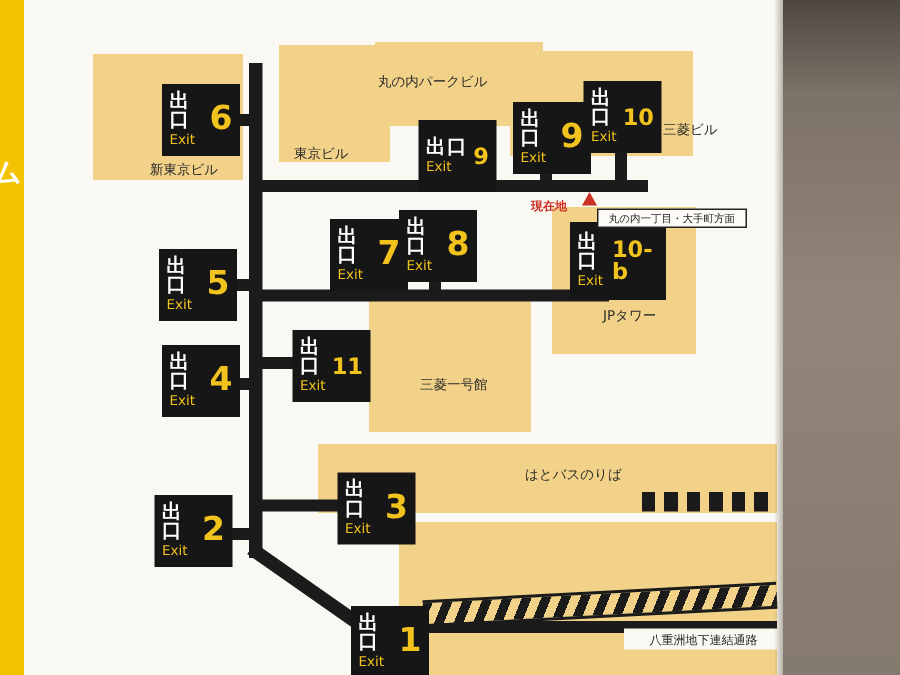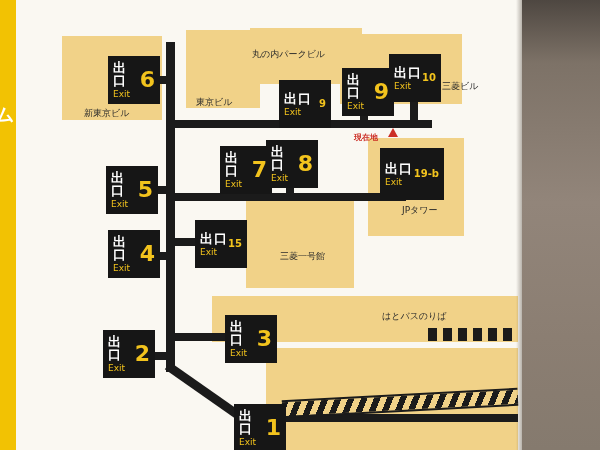--- a/index.html
+++ b/index.html
@@ -19,21 +19,21 @@
   .bld  { position:absolute; background:#f1d288; z-index:1; }
   .line { position:absolute; background:#1b1b1b; z-index:2; }
   .lbl  { position:absolute; font-size:9px; color:#2a2a2a; white-space:nowrap; z-index:4; }
 
   .exit { position:absolute; width:52px; height:48px; background:#161616; display:flex; align-items:center;
           justify-content:space-between; padding:4px 5px; z-index:5; }
   .ex-left { display:flex; flex-direction:column; line-height:1; }
   .ex-kanji { color:#ffffff; font-size:13px; font-weight:bold; letter-spacing:1px; }
   .ex-en { color:#f2c31d; font-size:9px; margin-top:3px; }
   .ex-num { color:#f2c31d; font-size:22px; font-weight:bold; line-height:1; }
-  .exit.wide .ex-num { font-size:10px; }
+  .exit.wide .ex-num { font-size:15px; }
   .exit.xl { width:64px; height:52px; }
 
   .hatch-h { position:absolute; left:428px; top:328px; width:88px; height:13px; z-index:3;
              background:repeating-linear-gradient(90deg,#1b1b1b 0 9px,#f1d288 9px 15px); }
   .hatch-d { position:absolute; left:282px; top:394px; width:236px; height:18px; z-index:3;
              transform:rotate(-3deg);
              background:repeating-linear-gradient(115deg,#1b1b1b 0 6px,#f1d288 6px 12px);
              border-top:2px solid #1b1b1b; border-bottom:2px solid #1b1b1b; }
 
   .cur-text { position:absolute; left:354px; top:132px; color:#cc2f26; font-size:8px; font-weight:bold; z-index:6; white-space:nowrap; }
@@ -132,37 +132,37 @@
       <span class="ex-en">Exit</span>
     </div>
     <span class="ex-num">8</span>
   </div>
 
   <div class="exit wide xl" style="left:380px;top:148px">
     <div class="ex-left">
       <span class="ex-kanji">出口</span>
       <span class="ex-en">Exit</span>
     </div>
-    <span class="ex-num">19-b</span>
+    <span class="ex-num">10-b</span>
   </div>
 
   <div class="exit" style="left:108px;top:230px">
     <div class="ex-left">
       <span class="ex-kanji">出口</span>
       <span class="ex-en">Exit</span>
     </div>
     <span class="ex-num">4</span>
   </div>
 
   <div class="exit wide" style="left:195px;top:220px">
     <div class="ex-left">
       <span class="ex-kanji">出口</span>
       <span class="ex-en">Exit</span>
     </div>
-    <span class="ex-num">15</span>
+    <span class="ex-num">11</span>
   </div>
 
   <div class="exit" style="left:225px;top:315px">
     <div class="ex-left">
       <span class="ex-kanji">出口</span>
       <span class="ex-en">Exit</span>
     </div>
     <span class="ex-num">3</span>
   </div>
 
@@ -175,29 +175,31 @@
   </div>
 
   <div class="exit" style="left:234px;top:404px">
     <div class="ex-left">
       <span class="ex-kanji">出口</span>
       <span class="ex-en">Exit</span>
     </div>
     <span class="ex-num">1</span>
   </div>
 
-  <div class="lbl" style="left:84px;top:107px">新東京ビル</div>
+  <div class="lbl" style="left:100px;top:107px">新東京ビル</div>
   <div class="lbl" style="left:196px;top:96px">東京ビル</div>
   <div class="lbl" style="left:252px;top:48px">丸の内パークビル</div>
   <div class="lbl" style="left:442px;top:80px">三菱ビル</div>
   <div class="lbl" style="left:402px;top:204px">JPタワー</div>
   <div class="lbl" style="left:280px;top:250px">三菱一号館</div>
-  <div class="lbl" style="left:382px;top:310px">はとバスのりば</div>
+  <div class="lbl" style="left:350px;top:310px">はとバスのりば</div>
+  <div class="yaesu-lbl-bg">八重洲地下連結通路</div>
 
   <div class="cur-text">現在地</div>
   <div class="cur-tri"></div>
+  <div class="dir-box">丸の内一丁目・大手町方面</div>
 
   <div class="ystrip"></div>
   <div class="ystrip-char">ム</div>
   <div class="wall-edge"></div>
   <div class="wall"></div>
 
 </div>
 
 </body></html>

